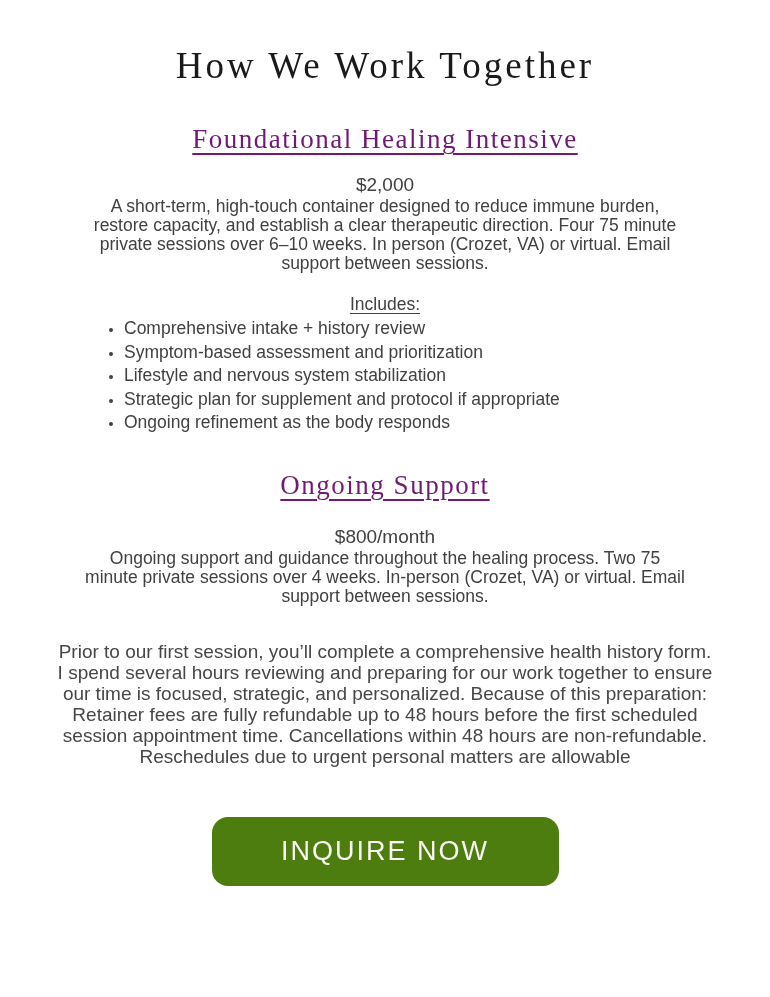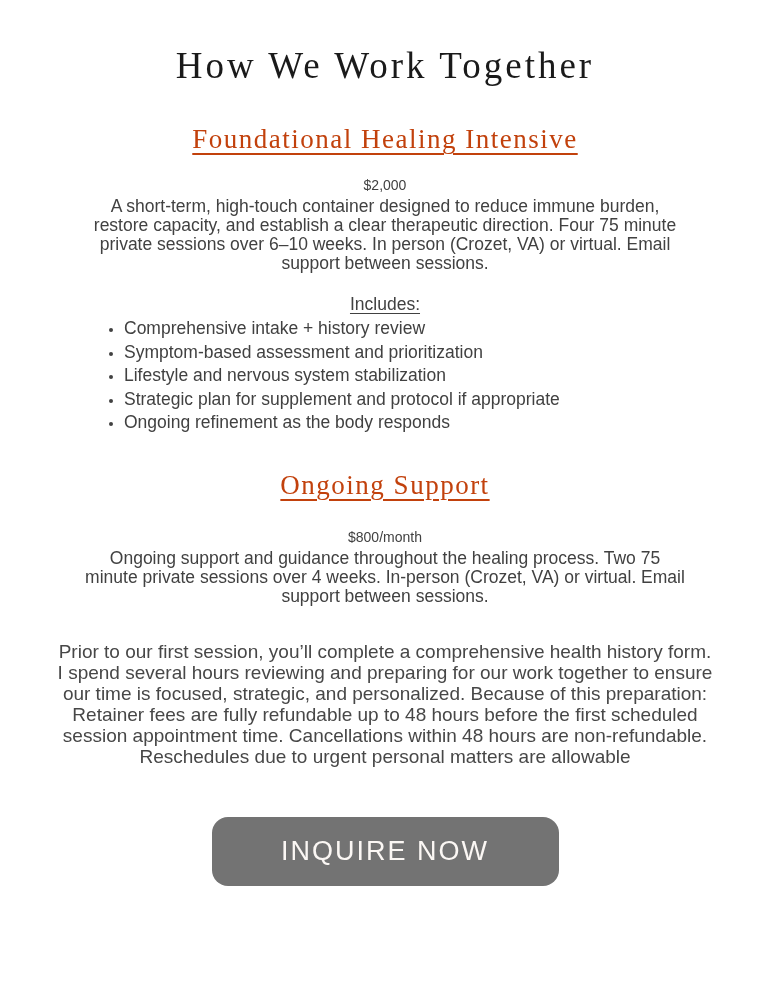--- a/index.html
+++ b/index.html
@@ -28,28 +28,28 @@
     letter-spacing: 3px;
     color: #1a1a1a;
   }
   .section-heading {
     margin: 35px 0 0 0;
     font-family: "Liberation Serif", "DejaVu Serif", serif;
     font-weight: 400;
     font-size: 27px;
     line-height: 34px;
     letter-spacing: 1.5px;
-    color: #c2410c;
+    color: #701a75;
     text-decoration: underline;
     text-decoration-thickness: 1.5px;
     text-underline-offset: 5px;
   }
   .price {
     margin: 17px 0 0 0;
-    font-size: 14px;
+    font-size: 19px;
     line-height: 24px;
   }
   .section-desc {
     margin: 0 auto;
     max-width: 600px;
     font-size: 17.5px;
     line-height: 19px;
   }
   .includes-label {
     margin: 19px 0 0 0;
@@ -91,21 +91,21 @@
   }
   .cta-row {
     margin-top: 50px;
   }
   .cta-button {
     display: inline-block;
     width: 347px;
     height: 69px;
     border: none;
     border-radius: 16px;
-    background: #737373;
+    background: #4d7c0f;
     color: #fbf7f4;
     font-family: "Liberation Sans", sans-serif;
     font-weight: 400;
     font-size: 27px;
     letter-spacing: 2px;
     line-height: 69px;
     text-align: center;
     cursor: pointer;
     padding: 0;
   }

